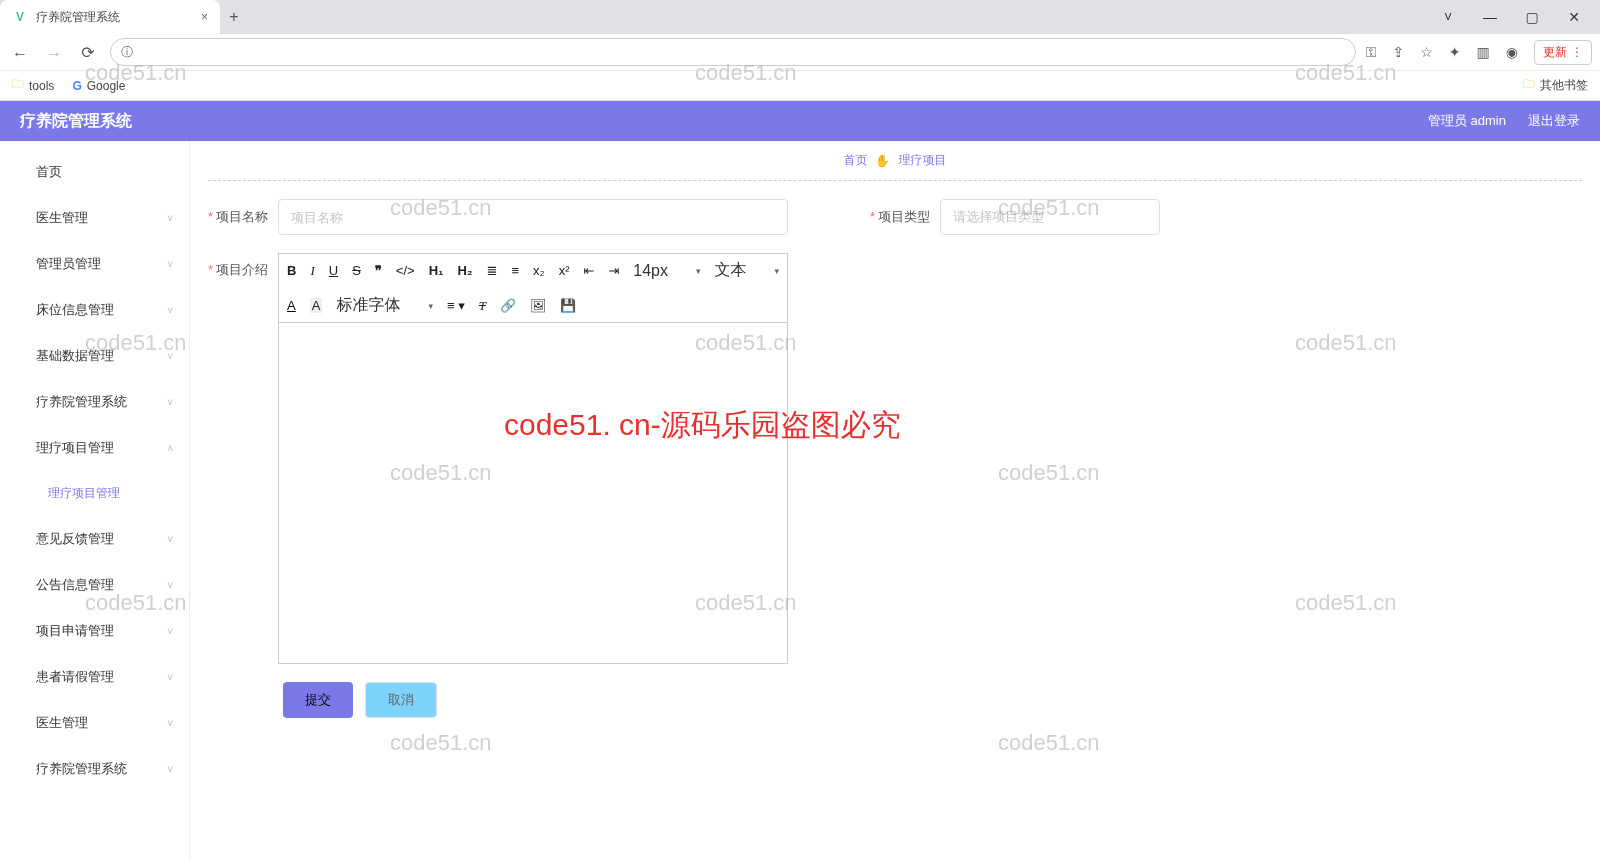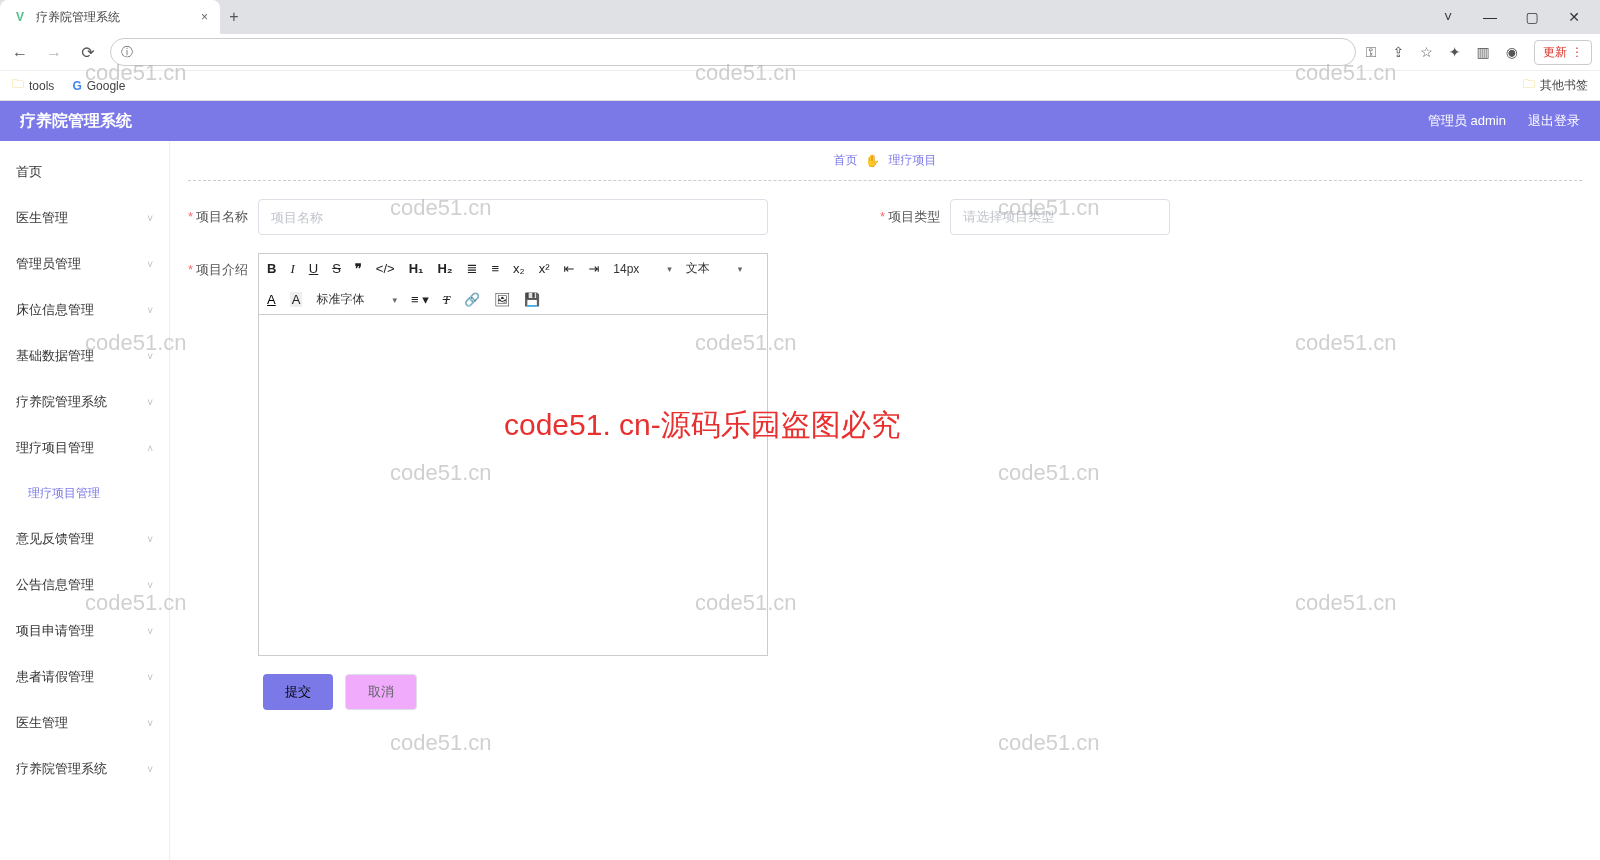--- a/index.html
+++ b/index.html
@@ -29,56 +29,56 @@
 .folder-icon { color: #f0c445; }
 .other-bookmarks { margin-left: auto; }
 
 
 .app-header { background: #7b79e8; color: #fff; height: 40px; display: flex; align-items: center; padding: 0 20px; }
 .app-title { font-weight: bold; font-size: 16px; }
 .header-right { margin-left: auto; display: flex; gap: 22px; font-size: 13px; text-align: right; }
 .header-right span { cursor: pointer; }
 
 
-.app-body { display: flex; height: calc(100% - 140px); }
+.app-body { display: flex; height: calc(100% - 140px); padding-left: 20px; }
 .sidebar { width: 170px; border-right: 1px solid #eee; padding-top: 8px; }
 .sidebar-item { display: flex; align-items: center; justify-content: space-between; padding: 14px 16px; font-size: 13px; color: #333; cursor: pointer; }
 .sidebar-item.sub { padding-left: 28px; color: #7b79e8; font-size: 12px; }
 .chev { color: #bbb; font-size: 10px; }
 
 .main { flex: 1; padding: 0 18px 18px 18px; overflow: auto; }
 .breadcrumb { height: 40px; display: flex; align-items: center; justify-content: center; gap: 8px; font-size: 12px; border-bottom: 1px dashed #ccc; margin-bottom: 18px; }
 .breadcrumb .home { color: #7b79e8; cursor: pointer; }
 .breadcrumb .sep { color: #f0a020; }
 .breadcrumb .cur { color: #7b79e8; }
 
-.form-row { display: flex; gap: 90px; margin-bottom: 18px; }
+.form-row { display: flex; gap: 60px; margin-bottom: 18px; }
 .form-field { display: flex; align-items: center; gap: 10px; }
 .form-label { font-size: 13px; color: #555; }
 .req { color: #f56c6c; margin-right: 3px; }
 .text-input { width: 510px; height: 36px; border: 1px solid #dcdfe6; border-radius: 4px; padding: 0 12px; font-size: 13px; color: #333; }
 .text-input::placeholder { color: #c0c4cc; }
 .select-input { width: 220px; height: 36px; border: 1px solid #dcdfe6; border-radius: 4px; padding: 0 12px; font-size: 13px; color: #c0c4cc; display: flex; align-items: center; cursor: pointer; }
 
 .editor-wrap { display: flex; align-items: flex-start; gap: 10px; margin-bottom: 18px; }
 .editor { width: 510px; border: 1px solid #ccc; }
 .toolbar { border-bottom: 1px solid #ccc; padding: 6px 8px; display: flex; flex-wrap: wrap; gap: 14px; align-items: center; font-size: 13px; }
 .tb { cursor: pointer; color: #222; display: inline-flex; align-items: center; gap: 3px; font-family: Arial; }
 .tb.bold { font-weight: bold; }
 .tb.italic { font-style: italic; font-family: Georgia; }
 .tb.under { text-decoration: underline; }
 .tb.strike { text-decoration: line-through; }
-.tb-sel { font-size: 12px; display: flex; align-items: center; gap: 28px; cursor: pointer; }
+.tb-sel { font-size: 16px; display: flex; align-items: center; gap: 28px; cursor: pointer; }
 .tb-sel::after { content: "▾"; font-size: 9px; color: #666; }
 .editor-content { height: 340px; padding: 10px; }
 
 .btn-row { display: flex; gap: 12px; margin-left: 75px; }
 .btn { height: 36px; padding: 0 22px; border-radius: 4px; font-size: 13px; cursor: pointer; border: none; }
 .btn-primary { background: #7b79e8; color: #000000; }
-.btn-default { background: #f0abfc; border: 1px solid #dcdfe6; color: #606266; text-align: right; }
+.btn-default { background: #7dd3fc; border: 1px solid #dcdfe6; color: #606266; text-align: right; }
 
 
 .watermark { position: absolute; color: #aaa; font-size: 22px; opacity: 0.55; pointer-events: none; z-index: 1; }
 .watermark-big { position: absolute; color: #e83030; font-size: 30px; font-weight: 400; pointer-events: none; z-index: 2; }
 </style>
 </head>
 <body>
 
 <div class="browser-chrome">
   <div class="tab-bar">

